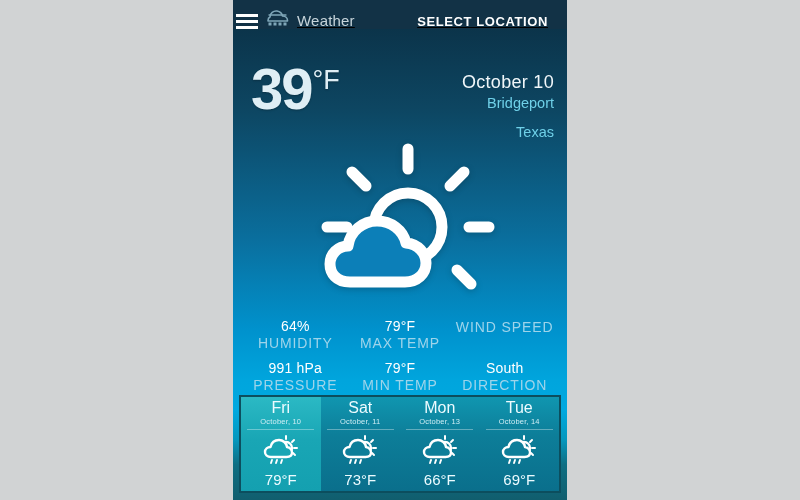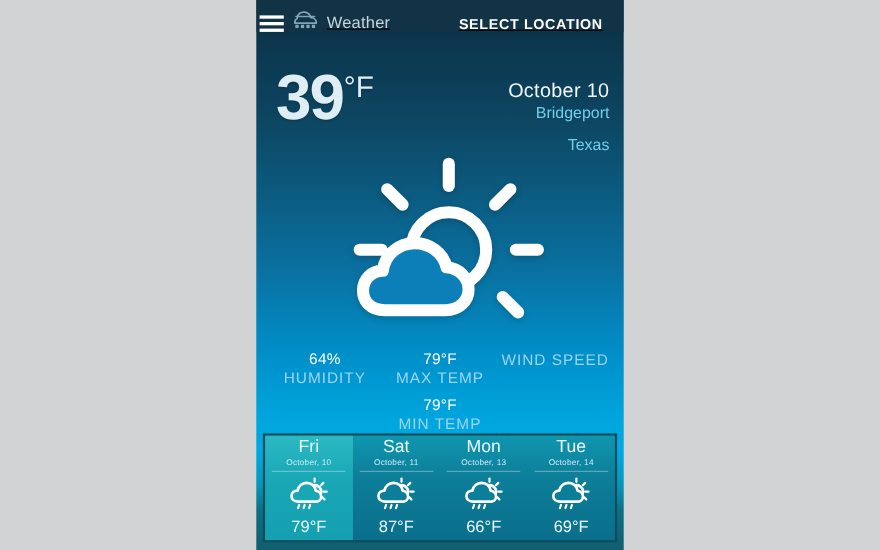--- a/index.html
+++ b/index.html
@@ -157,22 +157,30 @@
         <div class="stat">
           <div class="v">79°F</div>
           <div class="l">MAX TEMP</div>
         </div>
         <div class="stat">
           <div class="l">WIND SPEED</div>
         </div>
       </div>
       <div class="stat-row">
         <div class="stat">
+          <div class="v">991 hPa</div>
+          <div class="l">PRESSURE</div>
+        </div>
+        <div class="stat">
           <div class="v">79°F</div>
           <div class="l">MIN TEMP</div>
+        </div>
+        <div class="stat">
+          <div class="v">South</div>
+          <div class="l">DIRECTION</div>
         </div>
       </div>
     </div>
 
     <div id="forecast">
 
       <div class="day active">
         <div class="dname">Fri</div>
         <div class="ddate">October, 10</div>
         <div class="sep"></div>
@@ -212,21 +220,21 @@
             <circle cx="24" cy="14" r="6" fill="none" stroke="#ffffff" stroke-width="2.4"></circle>
             <path d="M9 23 C5 23 3 20.5 3 18 C3 15 5.5 13 8.5 13 C9.5 8.5 13 6 17 6
                      C21 6 24.5 9 25 13 C28 13.5 30 16 30 18.5 C30 21.5 27.5 23 24.5 23 Z" fill="#0d7e99" stroke="#ffffff" stroke-width="2.4" stroke-linejoin="round"></path>
             <g stroke="#ffffff" stroke-width="1.9" stroke-linecap="round">
               <line x1="10" y1="26" x2="9" y2="29"></line>
               <line x1="15" y1="26" x2="14" y2="29"></line>
               <line x1="20" y1="26" x2="19" y2="29"></line>
             </g>
           </svg>
         </div>
-        <div class="dtemp">87°F</div>
+        <div class="dtemp">73°F</div>
       </div>
 
 
       <div class="day">
         <div class="dname">Mon</div>
         <div class="ddate">October, 13</div>
         <div class="sep"></div>
         <div class="dicon">
           <svg width="38" height="32" viewBox="0 0 38 32">
             <g stroke="#ffffff" stroke-width="2" stroke-linecap="round" fill="none">

